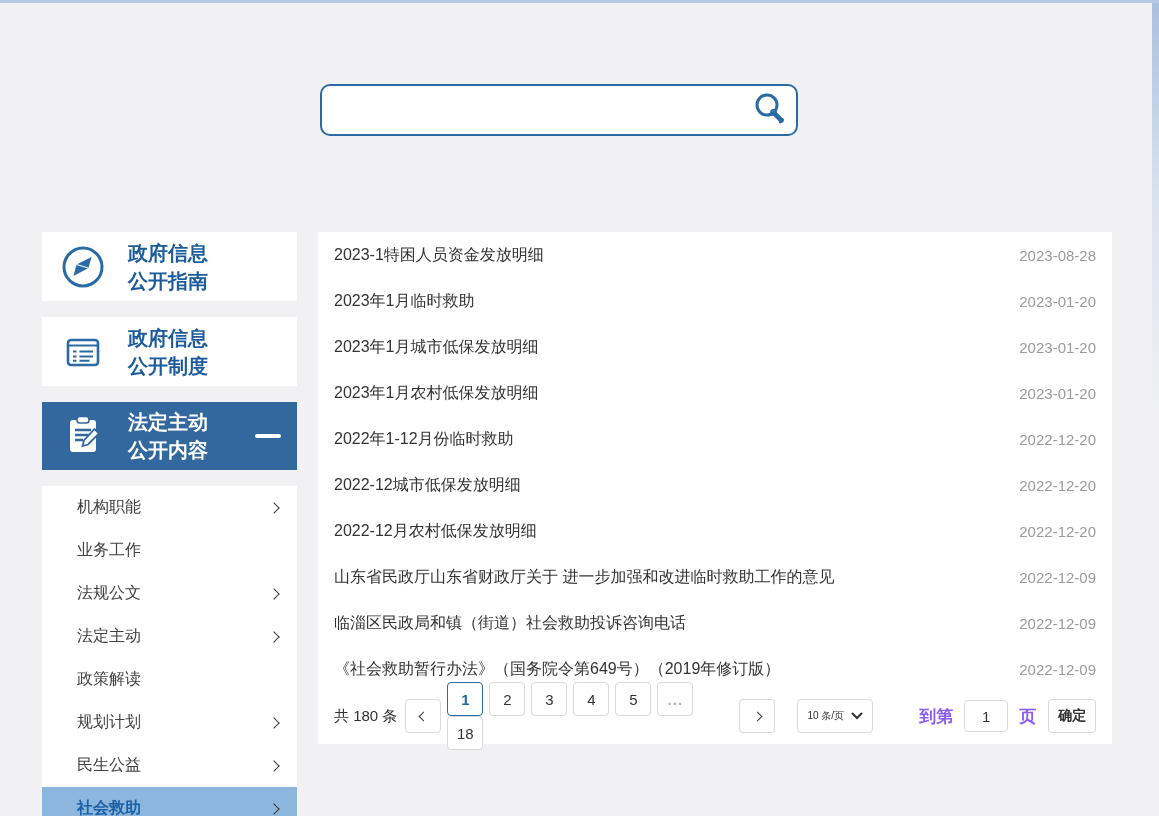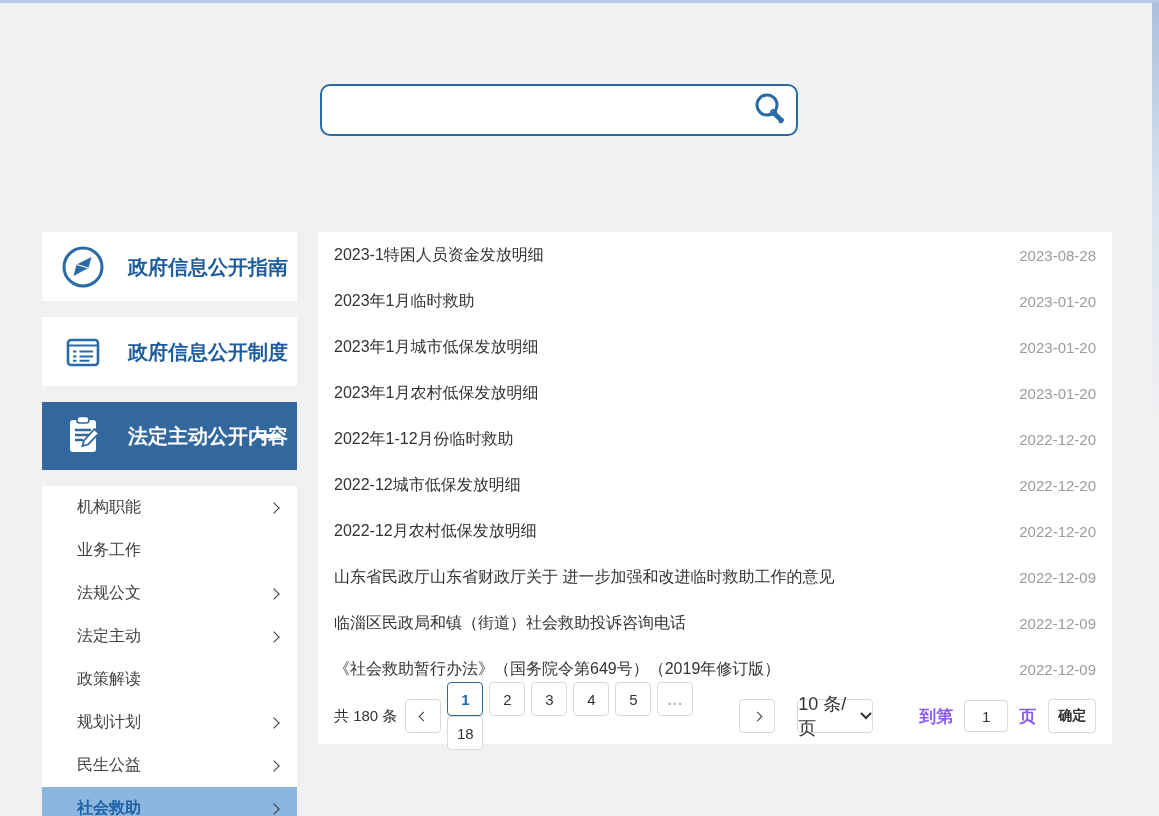--- a/index.html
+++ b/index.html
@@ -21,21 +21,21 @@
     font-size:16px; padding:0 14px; border-radius:10px; font-family:inherit; }
   .search-btn { width:52px; height:100%; border:none; background:transparent; cursor:pointer;
     display:flex; align-items:center; justify-content:center; padding:0; }
 
   
   .sidebar { position:absolute; left:42px; top:232px; width:255px; }
   .card { height:69px; background:#fff; margin-bottom:16px; position:relative;
     display:flex; align-items:center; padding-left:18px; cursor:pointer; }
   .card.active { height:68px; background:#33689e; }
   .card-icon { width:46px; height:46px; display:flex; align-items:center; justify-content:center; }
-  .card-lines { margin-left:22px; display:flex; flex-direction:row;
+  .card-lines { margin-left:22px; display:flex; flex-direction:column;
     font-size:20px; font-weight:bold; color:#1c5c9d; line-height:28px; }
   .card.active .card-lines { color:#fff; }
   .minus { display:none; position:absolute; right:16px; top:50%; margin-top:-2px;
     width:26px; height:4px; background:#fff; border-radius:2px; }
   .card.active .minus { display:block; }
 
   .menu { background:#fff; }
   .menu-item { height:43px; display:flex; align-items:center; justify-content:space-between;
     padding:0 19px 0 35px; font-size:16px; color:#404040; cursor:pointer; }
   .menu-item.active { background:#8cb6de; }
@@ -58,21 +58,21 @@
   .total { font-size:15px; color:#333; margin-right:8px; white-space:nowrap; }
   .pbtn { min-width:36px; height:34px; margin-right:6px; background:#fff;
     border:1px solid #d9d9d9; border-radius:4px; font-size:15px; color:#333;
     display:inline-flex; align-items:center; justify-content:center; cursor:pointer;
     font-family:inherit; padding:0 6px; }
   .pbtn.active { border-color:#2a6aa5; color:#2268a8; font-weight:bold; }
   .pbtn.ellipsis { color:#b0b0b0; letter-spacing:1px; font-weight:bold; }
   .pbtn .chev { width:7px; height:7px; }
   .size-select { margin-left:16px; width:76px; height:34px; background:#fff;
     border:1px solid #d9d9d9; border-radius:4px; display:flex; align-items:center;
-    justify-content:center; gap:7px; font-size:18px; color:#333; cursor:pointer; flex-shrink:0; }
+    justify-content:center; gap:7px; font-size:10px; color:#333; cursor:pointer; flex-shrink:0; }
   .goto-label { color:#8b5cf6; font-size:17px; white-space:nowrap;font-weight:bold; }
   .goto-first { margin-left:46px; }
   .goto-input { width:44px; height:32px; margin:0 11px; border:1px solid #d9d9d9;
     border-radius:4px; text-align:center; font-size:15px; color:#333; outline:none; font-family:inherit; }
   .confirm { margin-left:12px; width:48px; height:34px; background:#fff;
     border:1px solid #d9d9d9; border-radius:4px; font-size:14px; font-weight:bold;
     color:#333; cursor:pointer; font-family:Liberation Serif, serif; }
 </style>
 </head>
 <body>

